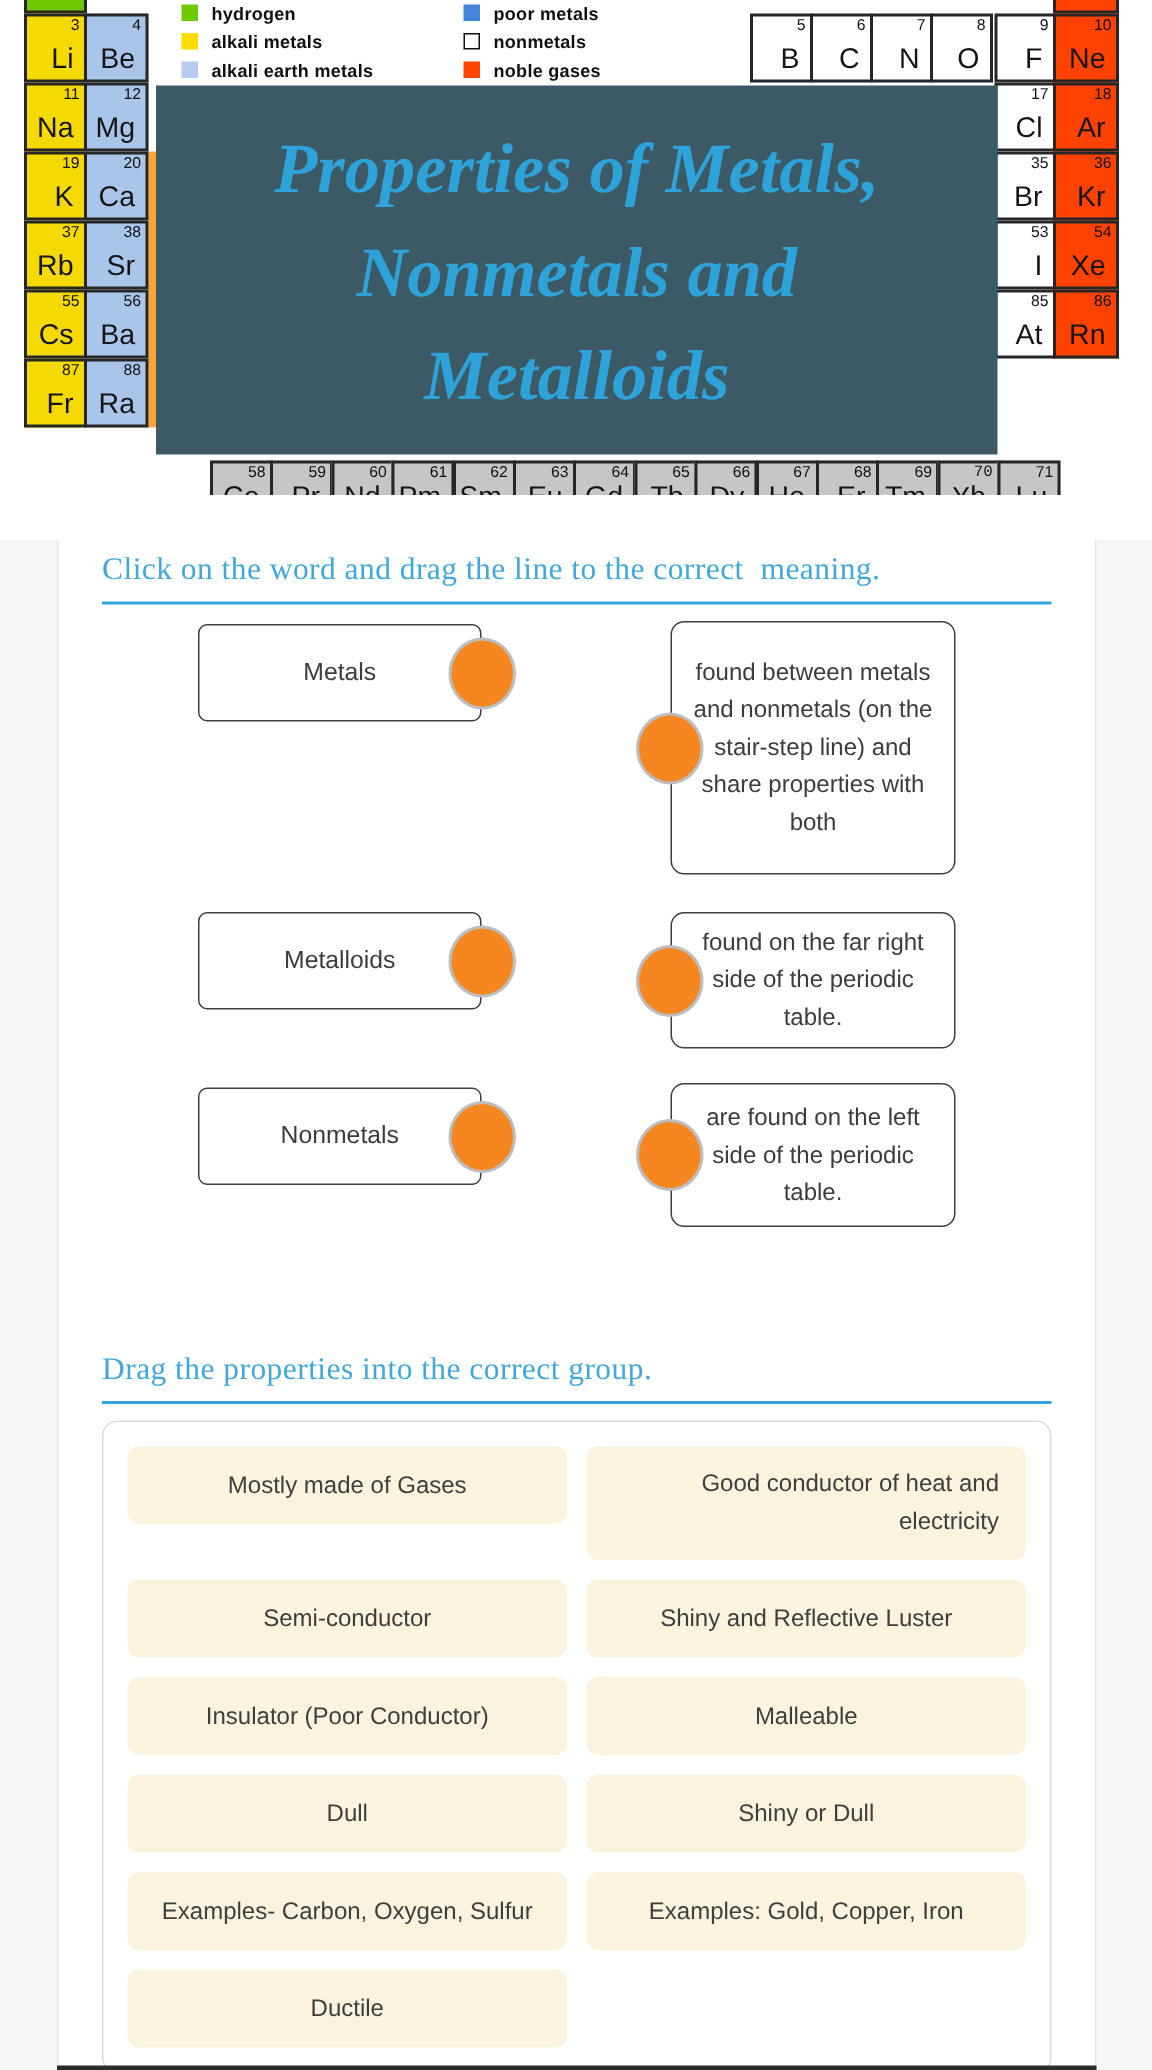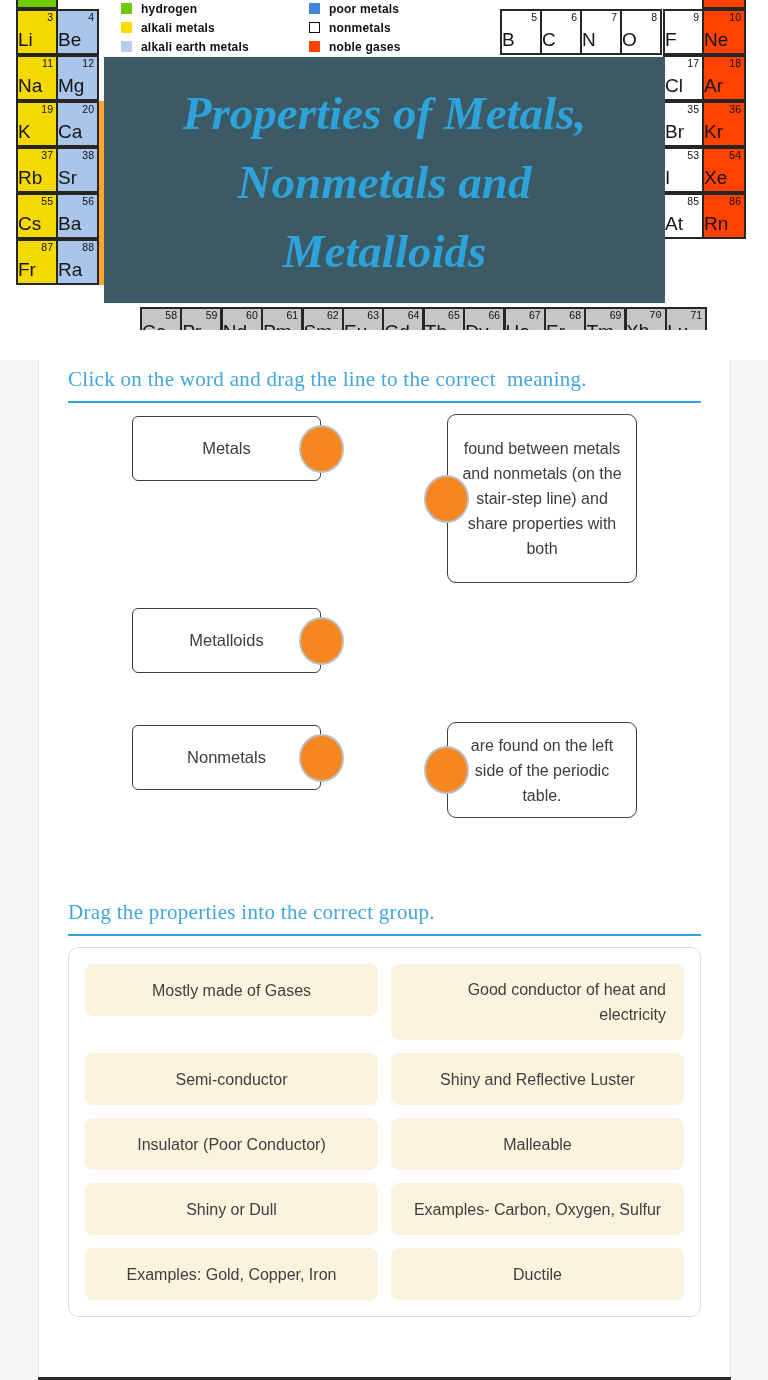--- a/index.html
+++ b/index.html
@@ -17,21 +17,21 @@
     position: absolute;
     border: 2px solid #262626;
     background: #fff;
   }
   .pt-num {
     position: absolute; top: 0px; right: 3px;
     font-size: 10.5px; color: #111;
   }
   .pt-sym {
     position: absolute; bottom: 2px; left: 0; right: 7px;
-    text-align: left; font-size: 19px; color: #151515; margin-top: 36px;
+    text-align: right; font-size: 19px; color: #151515; margin-top: 36px;
   }
   .c-green  { background: var(--hydrogen-green,  #6FC900); }
   .c-yellow { background: var(--alkali-yellow,   #F4D903); }
   .c-blue   { background: var(--alkali-earth-blue,#A9C5EA); }
   .c-white  { background: #ffffff; }
   .c-red    { background: var(--noble-gas-red,   #FF4200); }
   .c-gray   { background: var(--lanthanide-gray, #C6C6C6); }
   .strip {
     position: absolute; left: 99px; top: 101px; width: 8px; height: 184px;
     background: var(--transition-orange, #FFA42C);
@@ -350,36 +350,41 @@
         </div>
         <div class="term-box t2">
           <span>Nonmetals</span>
           <span class="dot dot-right"></span>
         </div>
 
         <div class="def-box d0">
           <span>found between metals and nonmetals (on the stair-step line) and share properties with both</span>
           <span class="dot dot-left"></span>
         </div>
+        <div class="def-box d1">
+          <span>found on the far right side of the periodic table.</span>
+          <span class="dot dot-left"></span>
+        </div>
         <div class="def-box d2">
           <span>are found on the left side of the periodic table.</span>
           <span class="dot dot-left"></span>
         </div>
       </div>
 
       <h2 class="sec">Drag the properties into the correct group.</h2>
       <div class="rule"></div>
 
       <div class="bank">
         <div class="chip">Mostly made of Gases</div>
         <div class="chip">Good conductor of heat and electricity</div>
         <div class="chip">Semi-conductor</div>
         <div class="chip">Shiny and Reflective Luster</div>
         <div class="chip">Insulator (Poor Conductor)</div>
         <div class="chip">Malleable</div>
+        <div class="chip">Dull</div>
         <div class="chip">Shiny or Dull</div>
         <div class="chip">Examples- Carbon, Oxygen, Sulfur</div>
         <div class="chip">Examples: Gold, Copper, Iron</div>
         <div class="chip">Ductile</div>
       </div>
 
     </div>
   </div>
 
   <div class="bottom-bar"></div>

